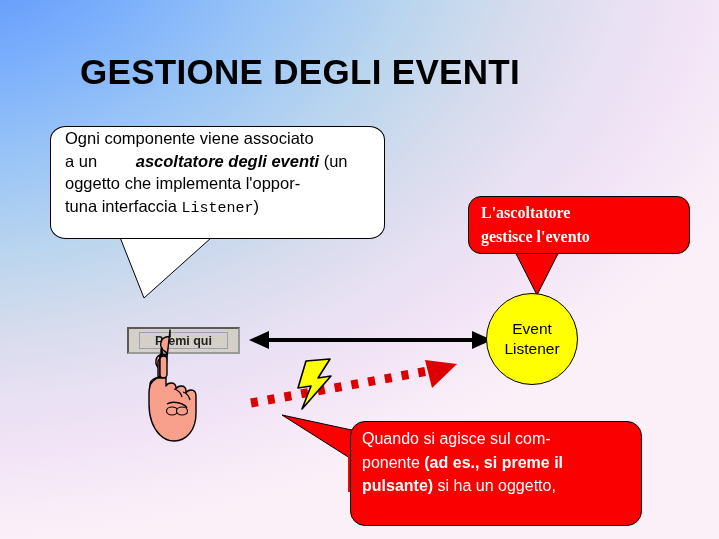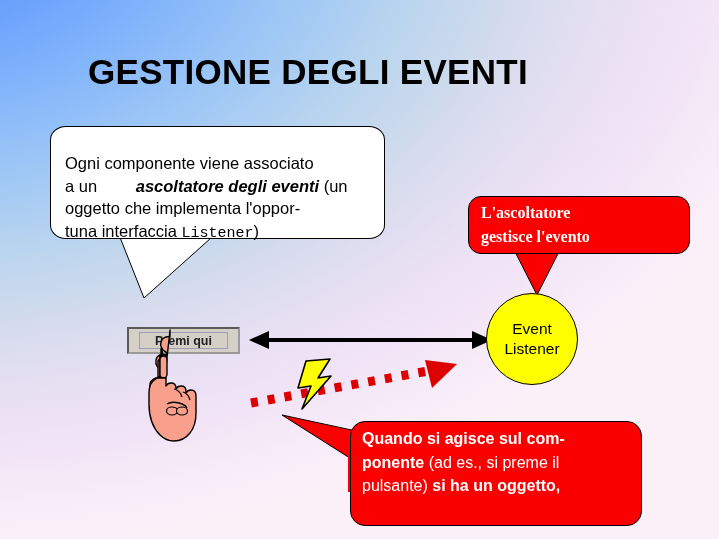--- a/index.html
+++ b/index.html
@@ -32,21 +32,20 @@
     position: absolute;
     left: 0;
     top: 52px;
     width: 600px;
     text-align: center;
     font-size: 35px;
     font-weight: bold;
     color: #000000;
     letter-spacing: 0.3px;
     white-space: nowrap;
-    margin-left: 8px;
   }
 
   
   #white-bubble-wrap {
     position: absolute;
     left: 50px;
     top: 126px;
     width: 340px;
     height: 175px;
   }
@@ -65,21 +64,21 @@
     position: absolute;
     left: 0;
     top: 0;
     width: 340px;
     height: 175px;
     pointer-events: none;
   }
   #white-bubble-text {
     position: absolute;
     left: 15px;
-    top: 26px;
+    top: 1px;
     width: 310px;
     font-size: 16.5px;
     line-height: 22.5px;
     color: #000000;
   }
   #white-bubble-text .em {
     font-weight: bold;
     font-style: italic;
     margin-left: 34px;
   }
@@ -222,22 +221,22 @@
   }
   #red-bottom-text {
     position: absolute;
     left: 84px;
     top: 17px;
     width: 280px;
     font-size: 16px;
     line-height: 23.5px;
     color: #ffffff;
   }
-  #red-bottom-text .b { font-weight: bold; }
-  #red-bottom-text .n { font-weight: normal; }
+  #red-bottom-text .b { font-weight: normal; }
+  #red-bottom-text .n { font-weight: bold; }
 </style>
 </head>
 <body>
 
 <div id="slide">
 
   <div id="title">GESTIONE DEGLI EVENTI</div>
 
   <div id="white-bubble-wrap">
     <svg id="white-bubble-tail" viewBox="0 0 340 175">

